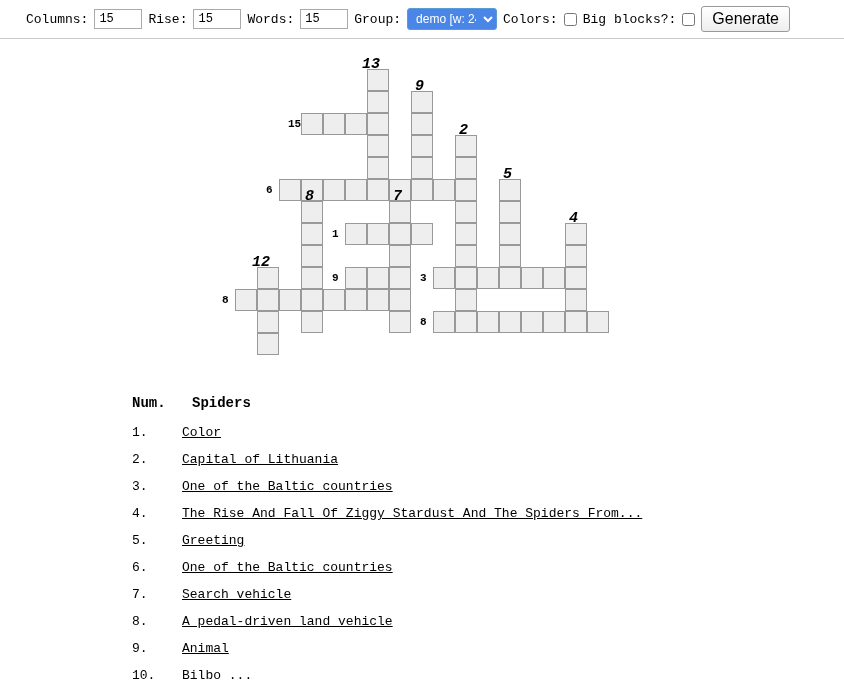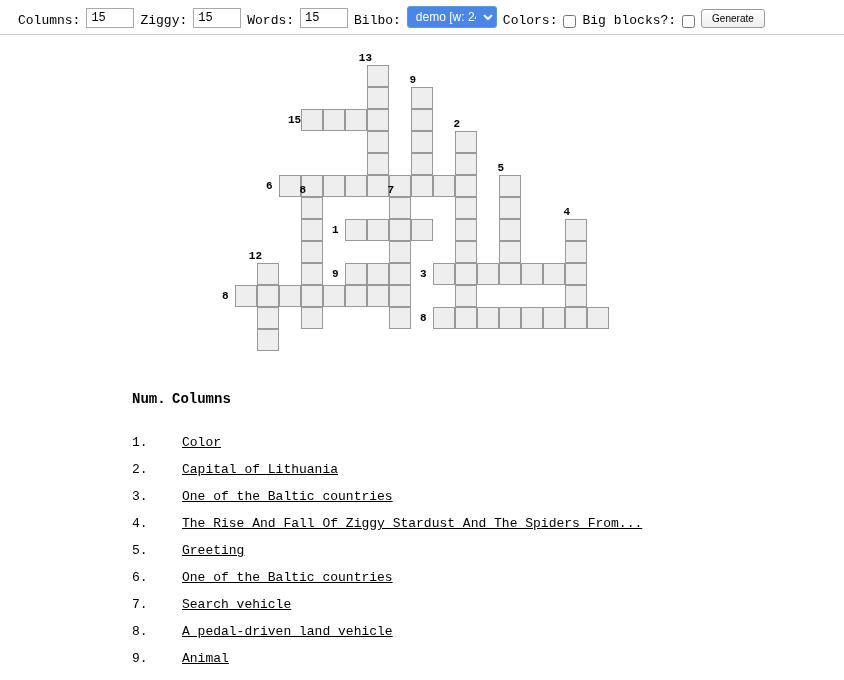--- a/index.html
+++ b/index.html
@@ -1,46 +1,46 @@
 <!DOCTYPE html>
 <html><head>
 <meta charset="utf-8">
 <style>
 * { margin: 0; padding: 0; box-sizing: border-box; }
 body { font-family: "Courier New", monospace; font-size: 13px; background: #fff; color: #000; }
-.toolbar { padding: 6px 18px; border-bottom: 1px solid #ccc; display: flex; align-items: flex-end; gap: 6px; flex-wrap: wrap; }
+.toolbar { padding: 6px 26px; border-bottom: 1px solid #ccc; display: flex; align-items: center; gap: 6px; flex-wrap: wrap; }
 .toolbar label { font-weight: normal; }
 .toolbar input[type="text"] { width: 48px; padding: 2px 4px; border: 1px solid #aaa; font-family: inherit; font-size: 12px; }
 .toolbar select { padding: 2px 4px; border: 1px solid #5b9bd5; background: #4a86e8; color: #fff; font-family: Arial, sans-serif; font-size: 12px; border-radius: 3px; width: 90px; }
 .toolbar input[type="checkbox"] { width: 13px; height: 13px; }
-.toolbar button { padding: 3px 10px; border: 1px solid #999; background: linear-gradient(#fff,#eee); border-radius: 3px; font-family: Arial, sans-serif; font-size: 10px; cursor: pointer; }
+.toolbar button { padding: 3px 10px; border: 1px solid #999; background: linear-gradient(#fff,#eee); border-radius: 3px; font-family: Arial, sans-serif; font-size: 16px; cursor: pointer; }
 .grid-wrap { display: flex; justify-content: center; margin-top: 30px; }
 .grid { display: grid; grid-template-columns: repeat(17, 22px); grid-auto-rows: 22px; }
 .cell { position: relative; width: 22px; height: 22px; }
 .cell.fill { border: 1px solid #999; background: #eee; }
-.cell .num { position: absolute; top: -14px; right: 16px; font-size: 11px; font-weight: bold; font-family: "Courier New", monospace; }
+.cell .num { position: absolute; top: -14px; right: 8px; font-size: 15px; font-weight: bold; font-family: "Courier New", monospace; font-style: italic; }
 .cell .numleft { position: absolute; top: 4px; left: -14px; font-size: 11px; font-weight: bold; font-family: "Courier New", monospace; }
 .clues { max-width: 620px; margin: 40px auto 20px; padding: 0 20px; }
-.clues-header { display: flex; gap: 4px; font-weight: bold; margin-bottom: 28px; font-size: 14px; }
+.clues-header { display: flex; gap: 24px; font-weight: bold; margin-bottom: 14px; font-size: 14px; }
 .clues-header .hn { width: 36px; }
 .clue-row { display: flex; gap: 14px; margin-bottom: 12px; font-size: 13px; }
 .clue-row .n { width: 36px; }
 .clue-row .q { flex: 1; text-decoration: underline; }
 </style>
 </head>
 <body>
 
 <div class="toolbar">
   <label>Columns:</label>
   <input type="text" value="15" style="">
-  <label>Ziggy:</label>
+  <label>Rise:</label>
   <input type="text" value="15" style="">
   <label>Words:</label>
   <input type="text" value="15" style="">
-  <label>Bilbo:</label>
+  <label>Group:</label>
   <select><option>demo [w: 24]</option></select>
   <label>Colors:</label>
   <input type="checkbox" style="">
   <label>Big blocks?:</label>
   <input type="checkbox" style="">
   <button>Generate</button>
 </div>
 
 <div class="grid-wrap">
   <div class="grid" id="grid" style="grid-template-columns: repeat(17, 22px);">
@@ -294,21 +294,21 @@
       <div class="cell"></div>
       <div class="cell"></div>
       <div class="cell"></div>
       <div class="cell"></div>
     </div>
 </div>
 
 <div class="clues">
   <div class="clues-header">
     <span class="hn">Num.</span>
-    <span>Columns</span>
+    <span>Spiders</span>
   </div>
   <div id="clue-list">
       <div class="clue-row">
         <span class="n">1.</span>
         <span class="q">Color</span>
       </div>
       <div class="clue-row">
         <span class="n">2.</span>
         <span class="q">Capital of Lithuania</span>
       </div>

